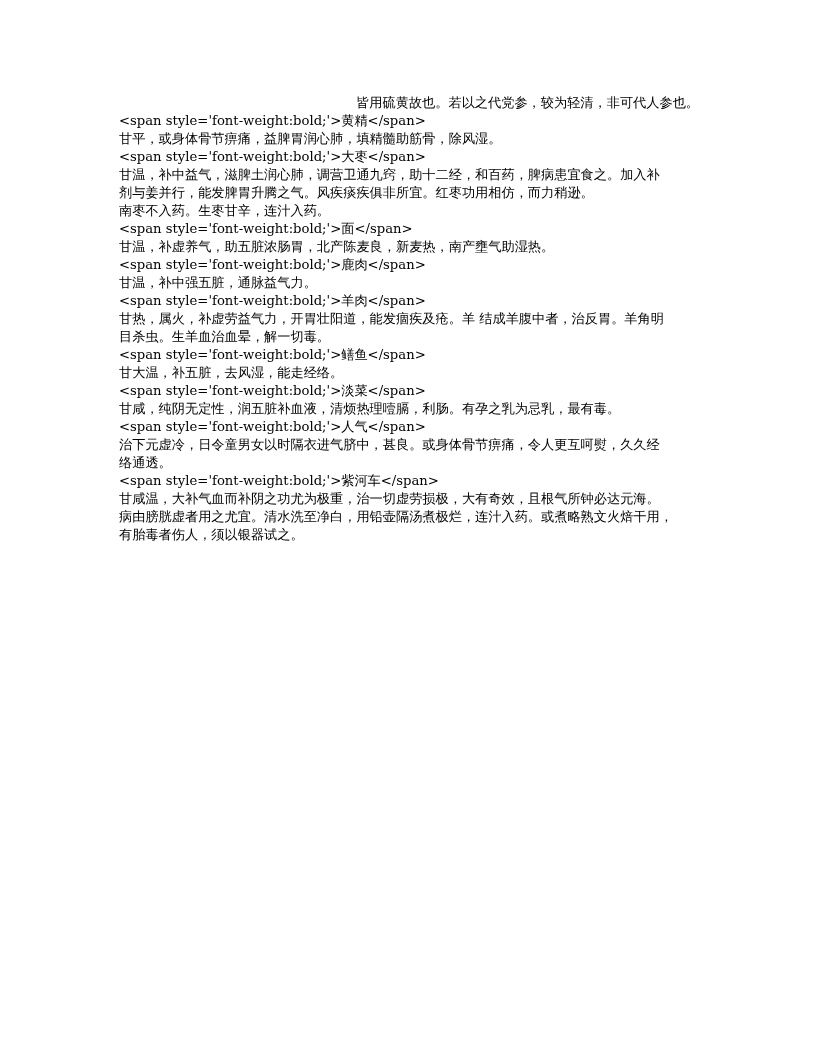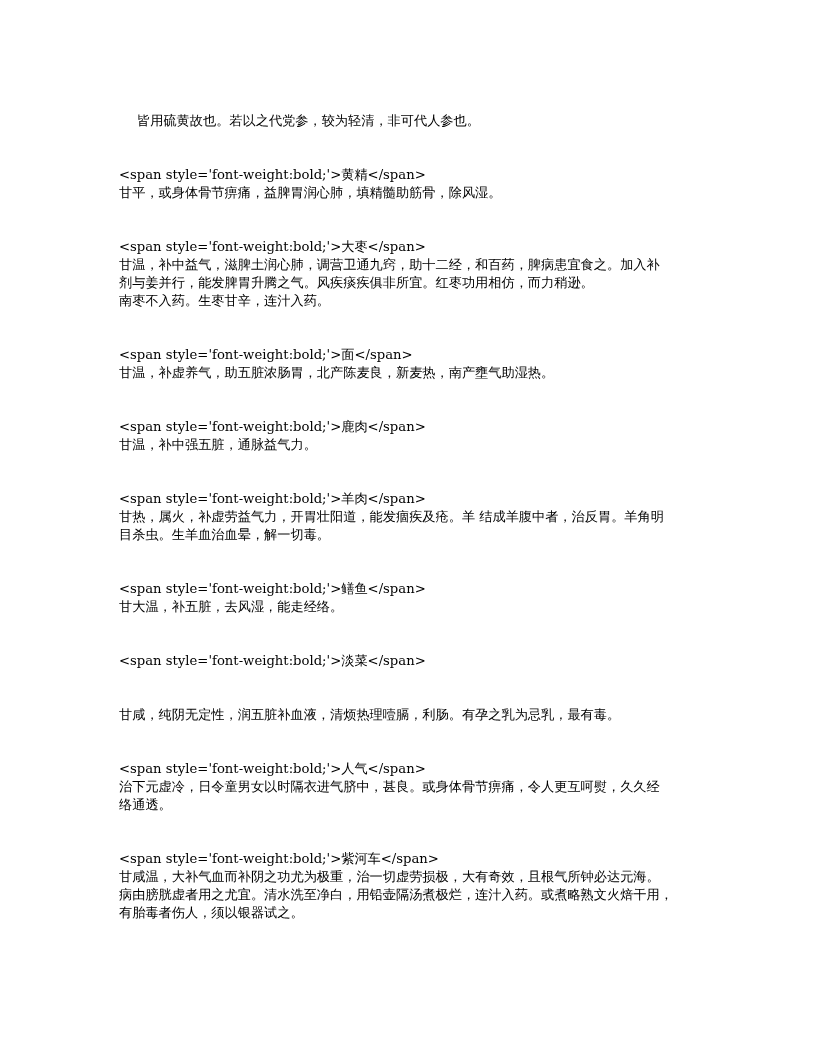--- a/index.html
+++ b/index.html
@@ -1,22 +1,22 @@
 <!DOCTYPE html>
 <html><head>
 <meta charset="utf-8">
 <style>
   html, body { margin: 0; padding: 0; background: #ffffff; }
   body { width: 816px; height: 1056px; position: relative; overflow: hidden;
          font-family: "DejaVu Serif", "Liberation Serif", serif; color: #000; }
   .page { position: absolute; left: 119px; top: 94px; width: 580px;
           font-size: 13.2px; line-height: 18px; }
   .line { white-space: pre-wrap; display: block; }
-  .entry { margin-top: 36px; }
-  .blank-first { margin: 18px; }
+  .entry { }
+  .blank-first { margin: 0; text-align: right; }
 </style>
 </head>
 <body>
 
 <div class="page">
   <div class="blank-first">
     <span class="line">皆用硫黄故也。若以之代党参，较为轻清，非可代人参也。</span>
   </div>
 
   <div class="entry">

